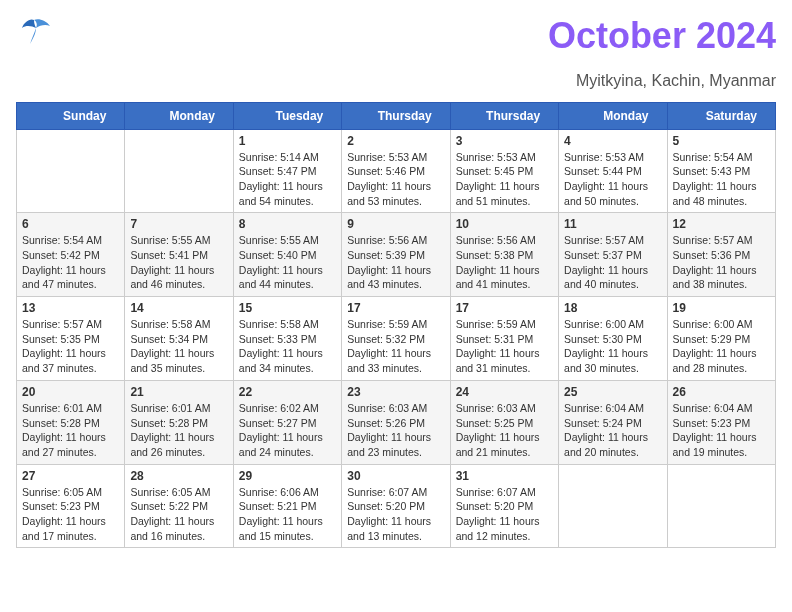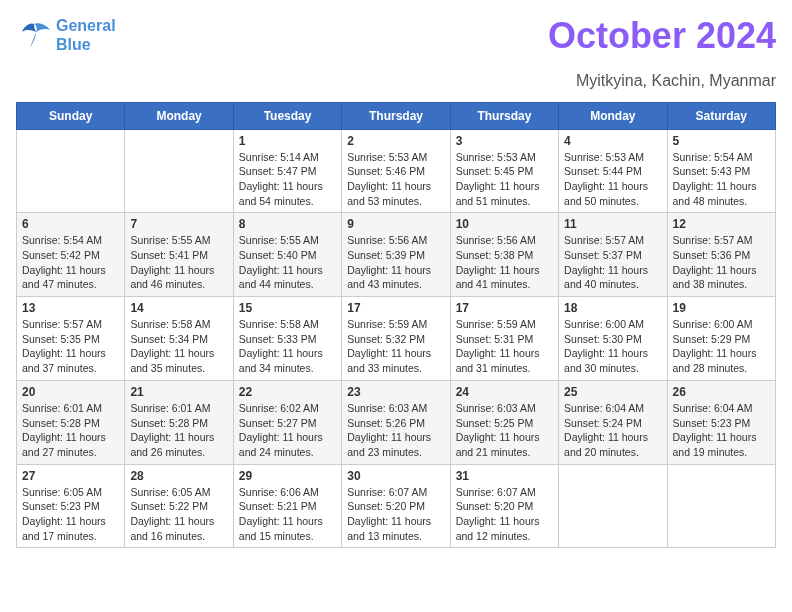--- a/index.html
+++ b/index.html
@@ -40,22 +40,22 @@
       margin-top: 16px;
     }
     .calendar {
       width: 100%;
       border-collapse: collapse;
       font-size: 11px;
     }
     .calendar th {
       background: #3a6fc4;
       color: #fff;
-      text-align: center;
-      padding: 6px 2px;
+      text-align: right;
+      padding: 6px 18px;
       font-size: 12px;
       font-weight: bold;
       border: 1px solid #2a5ab4;
     }
     .calendar td {
       border: 1px solid #ccc;
       vertical-align: top;
       padding: 4px 5px;
       min-height: 80px;
       height: 80px;
@@ -89,24 +89,20 @@
 </head>
 <body>
 
 <div class="header">
   <div class="logo">
     <svg class="logo-bird" viewBox="0 0 36 30" xmlns="http://www.w3.org/2000/svg">
       <path d="M18 4 C22 2, 30 4, 34 10 C30 8, 24 9, 20 12 C22 8, 20 5, 18 4Z" fill="#4a90d9"></path>
       <path d="M18 4 C14 2, 8 6, 6 12 C10 9, 16 10, 20 12 C18 8, 18 5, 18 4Z" fill="#2a6ab9"></path>
       <path d="M20 12 C20 18, 16 24, 14 28 C16 22, 18 18, 20 12Z" fill="#4a90d9"></path>
     </svg>
-    <div>
-      <div style="font-size:16px;font-weight:bold;color:#4a90d9;line-height:1.2">General</div>
-      <div style="font-size:16px;font-weight:bold;color:#4a90d9;line-height:1.2">Blue</div>
-    </div>
   </div>
   <div class="title-block">
     <div class="month-title">October 2024</div>
     <div class="location-title">Myitkyina, Kachin, Myanmar</div>
   </div>
 </div>
 
 <table class="calendar">
   <thead>
     <tr>

